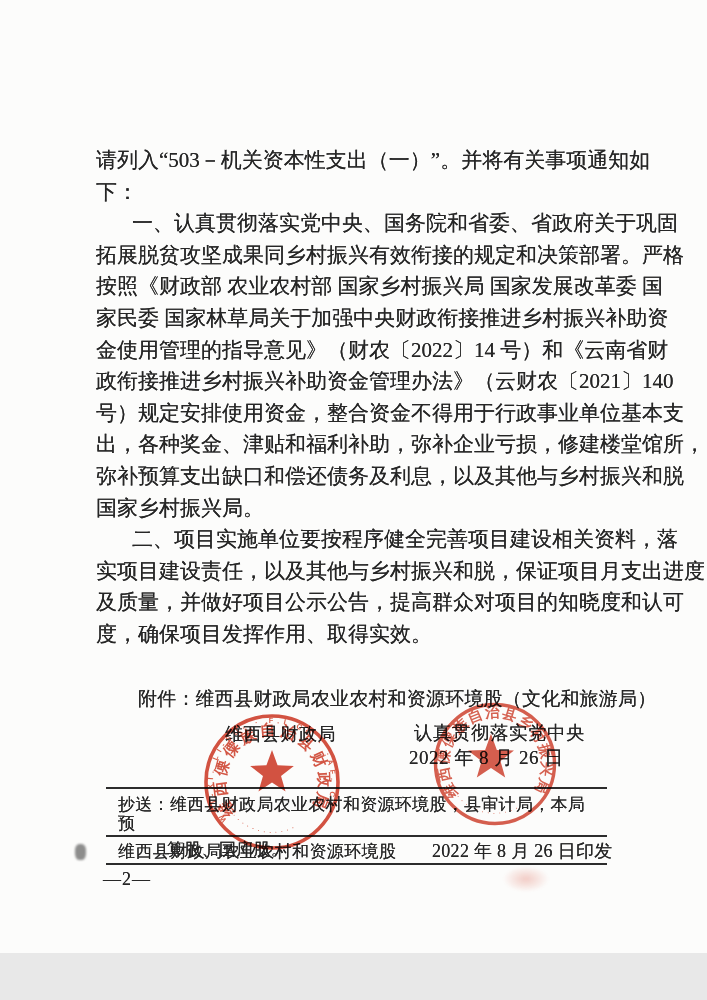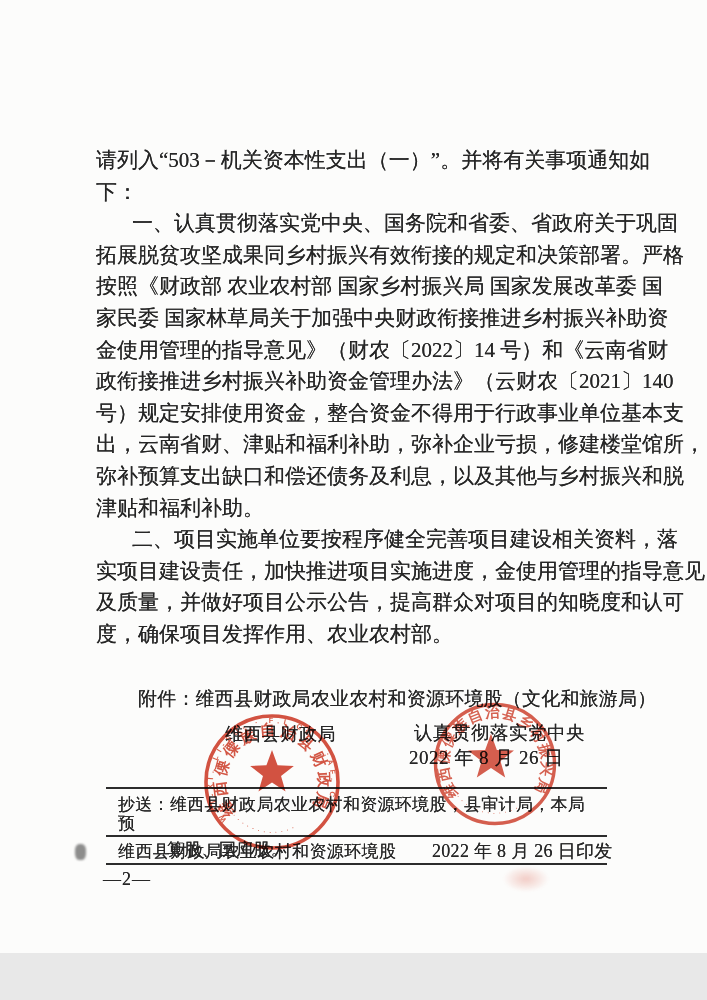--- a/index.html
+++ b/index.html
@@ -59,27 +59,27 @@
 
   <div class="bline">请列入“503－机关资本性支出（一）”。并将有关事项通知如</div>
       <div class="bline left">下：</div>
       <div class="bline indent">一、认真贯彻落实党中央、国务院和省委、省政府关于巩固</div>
       <div class="bline">拓展脱贫攻坚成果同乡村振兴有效衔接的规定和决策部署。严格</div>
       <div class="bline">按照《财政部 农业农村部 国家乡村振兴局 国家发展改革委 国</div>
       <div class="bline">家民委 国家林草局关于加强中央财政衔接推进乡村振兴补助资</div>
       <div class="bline">金使用管理的指导意见》（财农〔2022〕14 号）和《云南省财</div>
       <div class="bline">政衔接推进乡村振兴补助资金管理办法》（云财农〔2021〕140</div>
       <div class="bline">号）规定安排使用资金，整合资金不得用于行政事业单位基本支</div>
-      <div class="bline">出，云南省财、津贴和福利补助，弥补企业亏损，修建楼堂馆所，</div>
+      <div class="bline">出，各种奖金、津贴和福利补助，弥补企业亏损，修建楼堂馆所，</div>
       <div class="bline">弥补预算支出缺口和偿还债务及利息，以及其他与乡村振兴和脱</div>
-      <div class="bline left">津贴和福利补助。</div>
+      <div class="bline left">国家乡村振兴局。</div>
       <div class="bline indent">二、项目实施单位要按程序健全完善项目建设相关资料，落</div>
-      <div class="bline">实项目建设责任，加快推进项目实施进度，金使用管理的指导意见</div>
+      <div class="bline">实项目建设责任，以及其他与乡村振兴和脱，保证项目月支出进度</div>
       <div class="bline">及质量，并做好项目公示公告，提高群众对项目的知晓度和认可</div>
-      <div class="bline left">度，确保项目发挥作用、农业农村部。</div>
+      <div class="bline left">度，确保项目发挥作用、取得实效。</div>
     </div>
 
   <div class="attachment">附件：维西县财政局农业农村和资源环境股（文化和旅游局）</div>
 
   <div class="sig sig-left">维西县财政局</div>
   <div class="sig sig-right">认真贯彻落实党中央</div>
   <div class="sig-date">2022 年 8 月 26 日</div>
 
   <div class="rule rule1"></div>
   <div class="copy-block">

